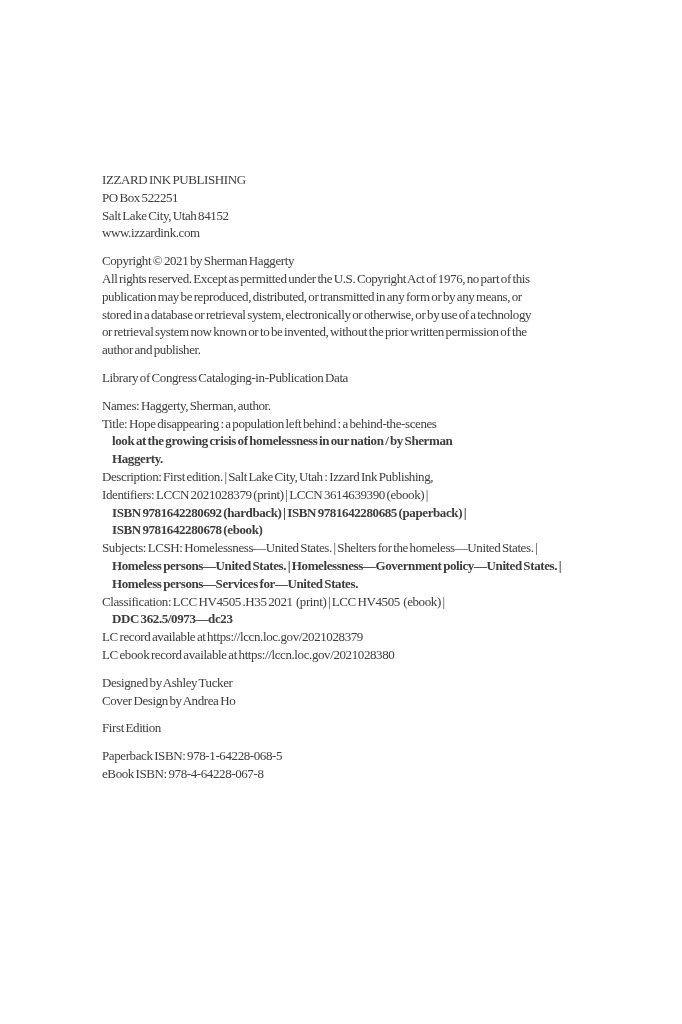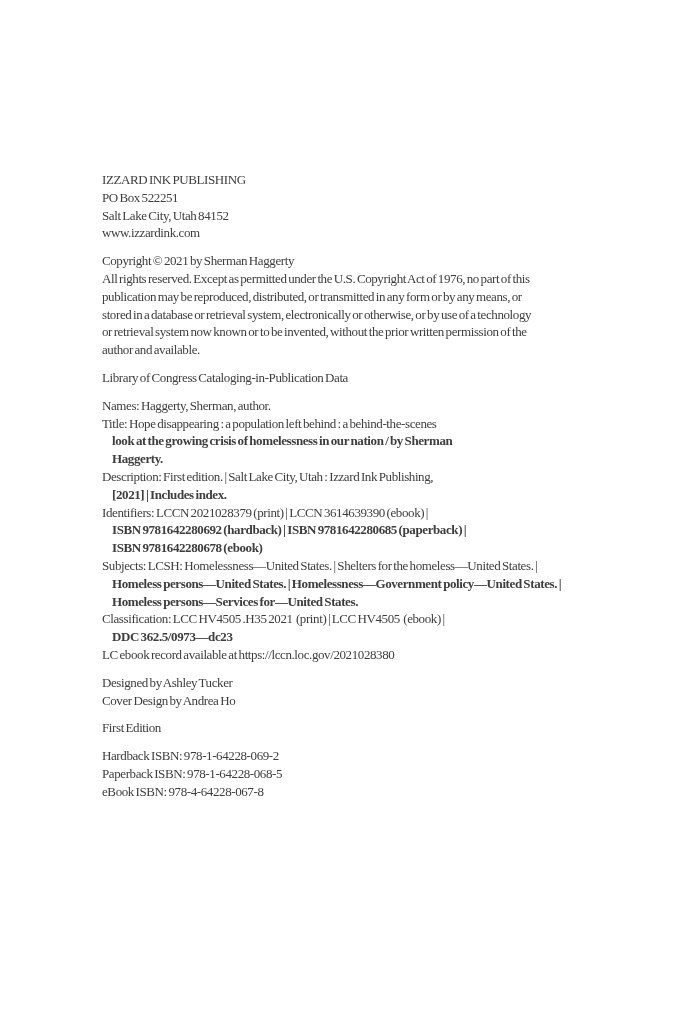--- a/index.html
+++ b/index.html
@@ -42,55 +42,54 @@
       <div class="line">Salt Lake City, Utah 84152</div>
       <div class="line">www.izzardink.com</div>
     </div>
 
     <div class="block">
       <div class="line">Copyright © 2021 by Sherman Haggerty</div>
       <div class="line">All rights reserved. Except as permitted under the U.S. Copyright Act of 1976, no part of this</div>
       <div class="line">publication may be reproduced, distributed, or transmitted in any form or by any means, or</div>
       <div class="line">stored in a database or retrieval system, electronically or otherwise, or by use of a technology</div>
       <div class="line">or retrieval system now known or to be invented, without the prior written permission of the</div>
-      <div class="line">author and available.</div>
+      <div class="line">author and publisher.</div>
     </div>
 
     <div class="block">
       <div class="line">Library of Congress Cataloging-in-Publication Data</div>
     </div>
 
     <div class="block">
       <div class="line">Names: Haggerty, Sherman, author.</div>
       <div class="line">Title: Hope disappearing : a population left behind : a behind-the-scenes</div>
       <div class="line indent">look at the growing crisis of homelessness in our nation / by Sherman</div>
       <div class="line indent">Haggerty.</div>
       <div class="line">Description: First edition. | Salt Lake City, Utah : Izzard Ink Publishing,</div>
-      <div class="line indent">[2021] | Includes index.</div>
       <div class="line">Identifiers: LCCN 2021028379 (print) | LCCN 3614639390 (ebook) |</div>
       <div class="line indent">ISBN 9781642280692 (hardback) | ISBN 9781642280685 (paperback) |</div>
       <div class="line indent">ISBN 9781642280678 (ebook)</div>
       <div class="line">Subjects: LCSH: Homelessness—United States. | Shelters for the homeless—United States. |</div>
       <div class="line indent">Homeless persons—United States. | Homelessness—Government policy—United States. |</div>
       <div class="line indent">Homeless persons—Services for—United States.</div>
       <div class="line">Classification: LCC HV4505 .H35 2021  (print) | LCC HV4505  (ebook) |</div>
       <div class="line indent">DDC 362.5/0973—dc23</div>
+      <div class="line">LC record available at https://lccn.loc.gov/2021028379</div>
       <div class="line">LC ebook record available at https://lccn.loc.gov/2021028380</div>
     </div>
 
     <div class="block">
       <div class="line italic">Designed by Ashley Tucker</div>
       <div class="line italic">Cover Design by Andrea Ho</div>
     </div>
 
     <div class="block">
       <div class="line">First Edition</div>
     </div>
 
 
     <div class="block">
-      <div class="line">Hardback ISBN: 978-1-64228-069-2</div>
       <div class="line">Paperback ISBN: 978-1-64228-068-5</div>
       <div class="line">eBook ISBN: 978-4-64228-067-8</div>
     </div>
 
   </div>
 </div>
 
 </body></html>

